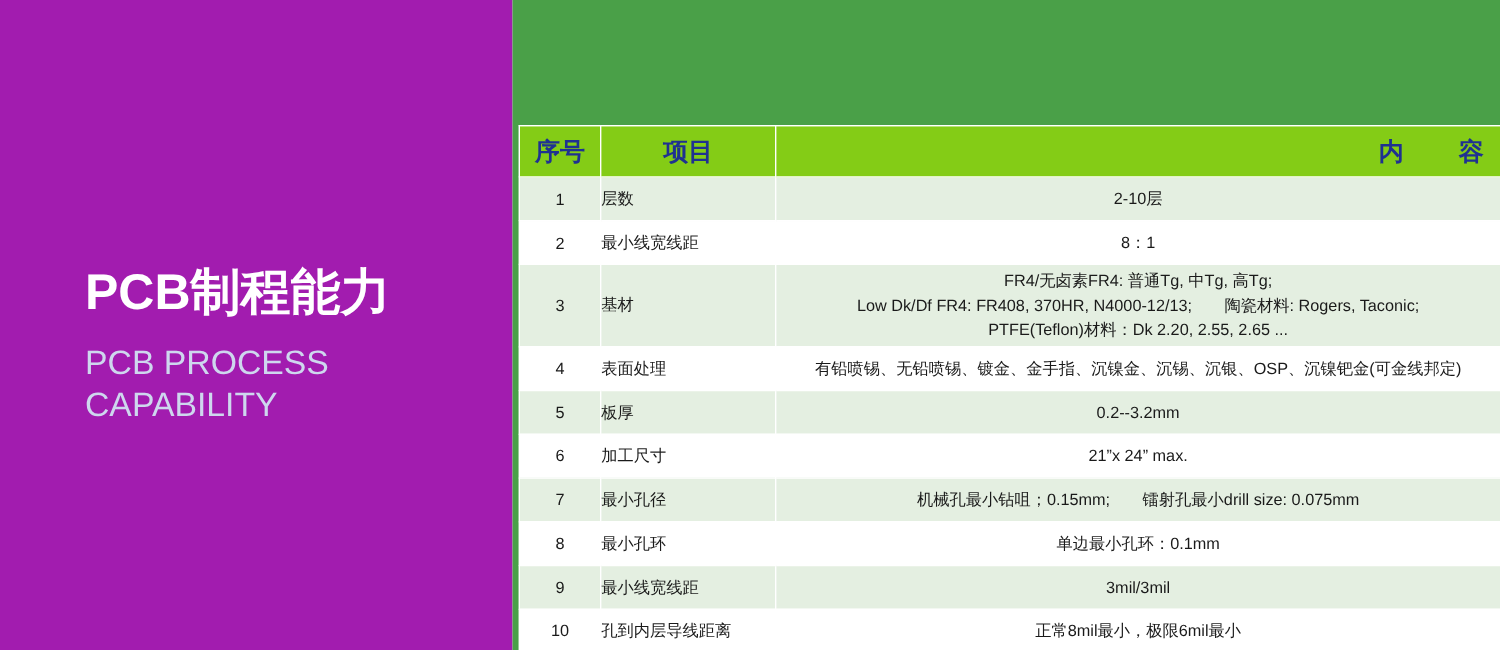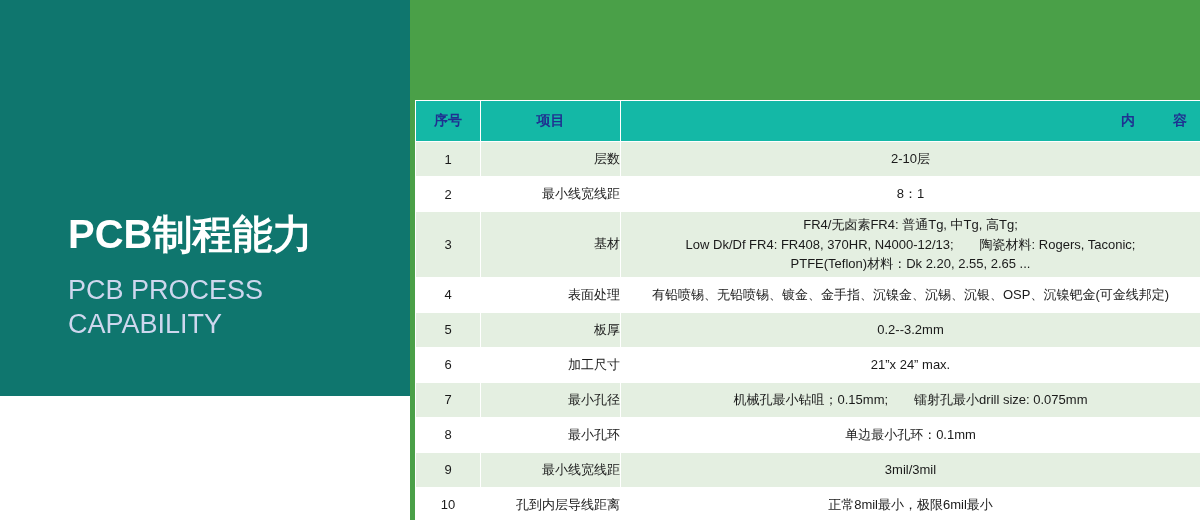--- a/index.html
+++ b/index.html
@@ -13,22 +13,22 @@
     font-family: "Liberation Sans", sans-serif;
   }
   .page {
     position: relative;
     width: 1200px;
     height: 520px;
     display: flex;
   }
   .left-panel {
     width: 410px;
-    height: 396px;
-    background: #0f766e;
+    height: 520px;
+    background: #a21caf;
     position: relative;
     flex: 0 0 410px;
   }
   .right-panel {
     flex: 1 1 auto;
     height: 520px;
     background: #4aa048;
     position: relative;
   }
   .title-block {
@@ -62,23 +62,23 @@
     border-collapse: collapse;
     width: 785px;
     table-layout: fixed;
     background: #ffffff;
   }
   table.spec col.c-no { width: 65px; }
   table.spec col.c-item { width: 140px; }
   table.spec col.c-content { width: 580px; }
 
   table.spec th {
-    background: #14b8a6;
+    background: #84cc16;
     color: #1f3191;
-    font-size: 14px;
+    font-size: 20px;
     font-weight: bold;
     height: 38px;
     border: 1px solid #ffffff;
     vertical-align: middle;
   }
   table.spec th.h-no,
   table.spec th.h-item {
     text-align: center;
   }
   table.spec th.h-content {
@@ -96,21 +96,21 @@
   }
   table.spec tr.odd td { background: #e4efe1; }
   table.spec tr.even td { background: #ffffff; }
 
   td.no {
     text-align: center;
     font-size: 13px;
     color: #222;
   }
   td.item {
-    text-align: right;
+    text-align: left;
     padding-left: 18px;
     font-size: 13px;
     color: #111;
   }
   td.content {
     text-align: center;
     padding-left: 12px;
     font-size: 13px;
     color: #111;
     line-height: 1.5;

